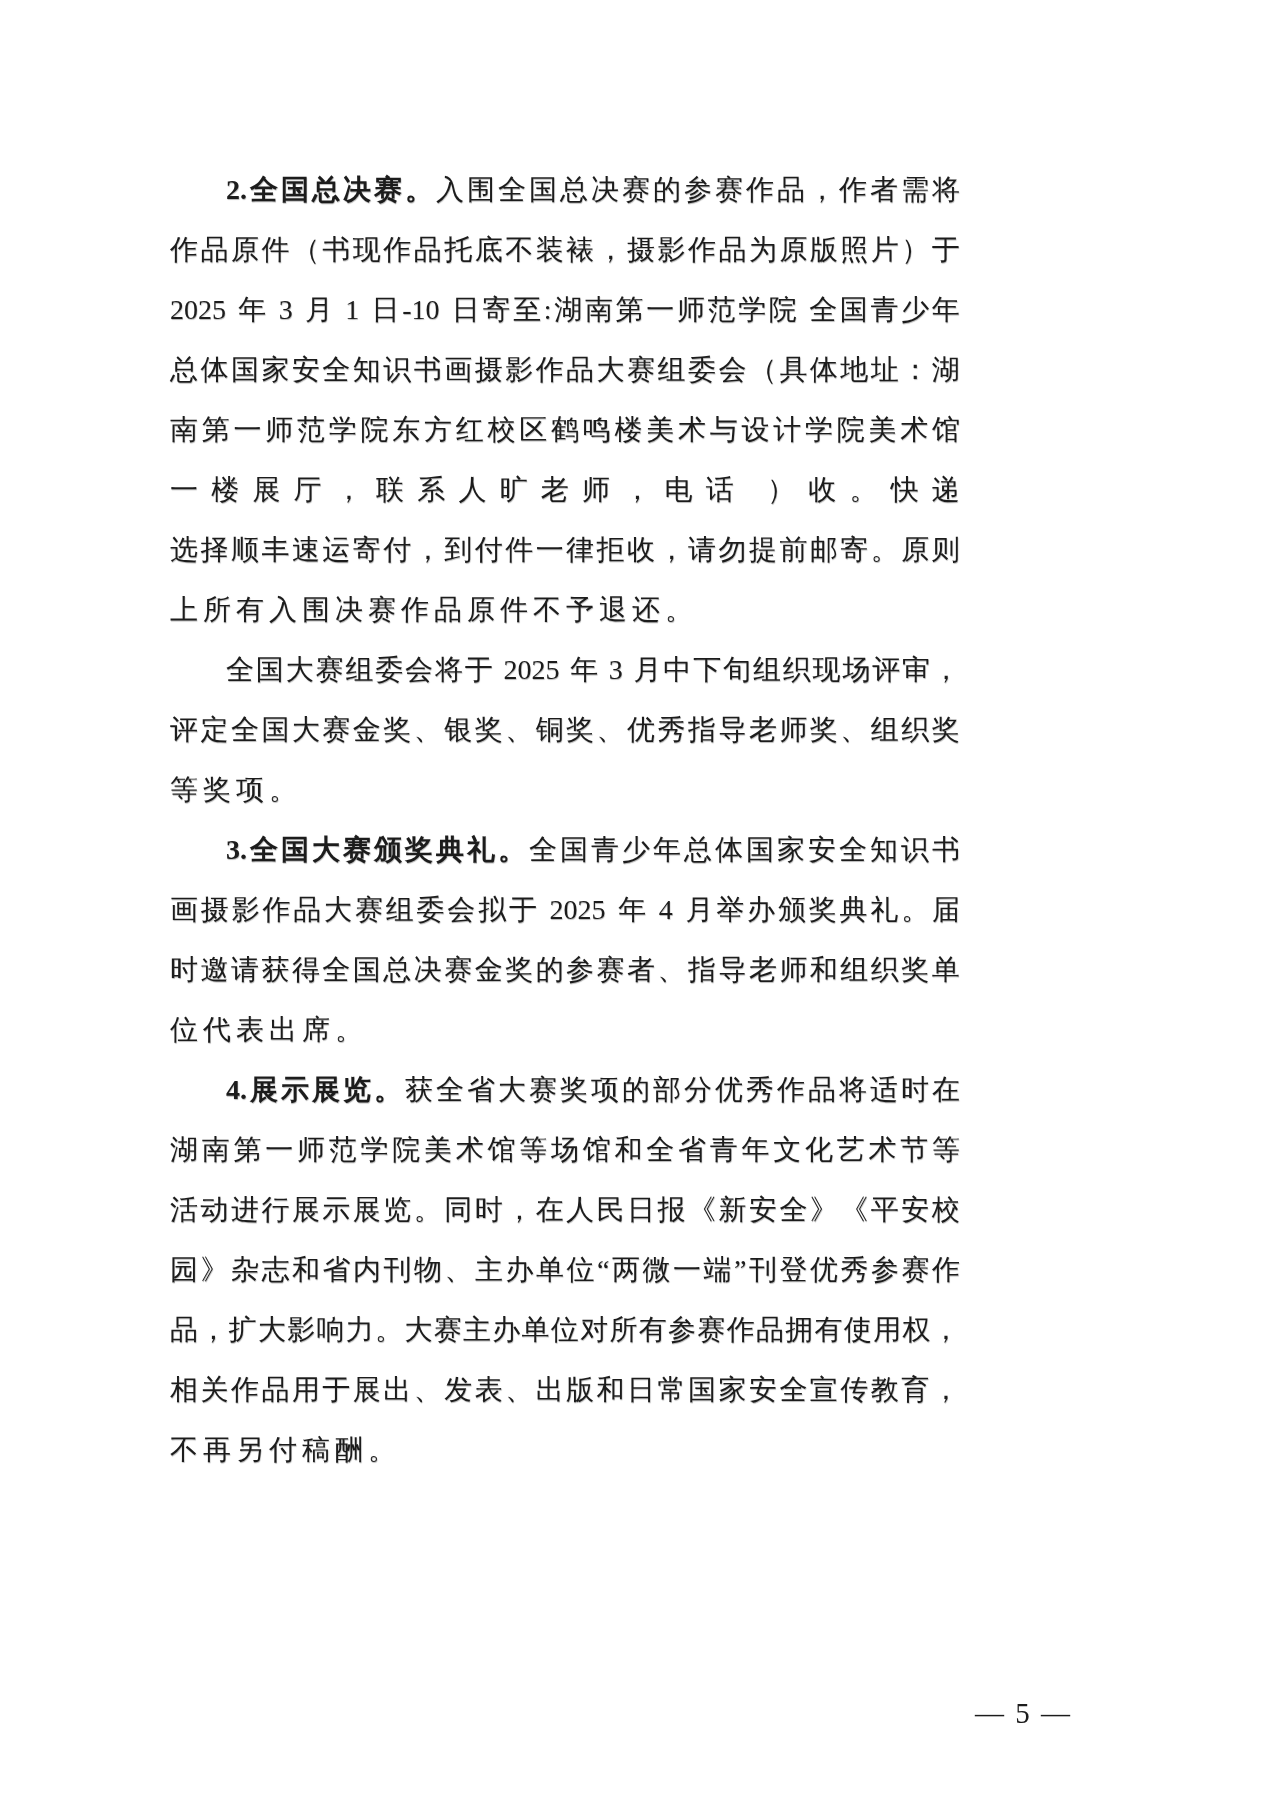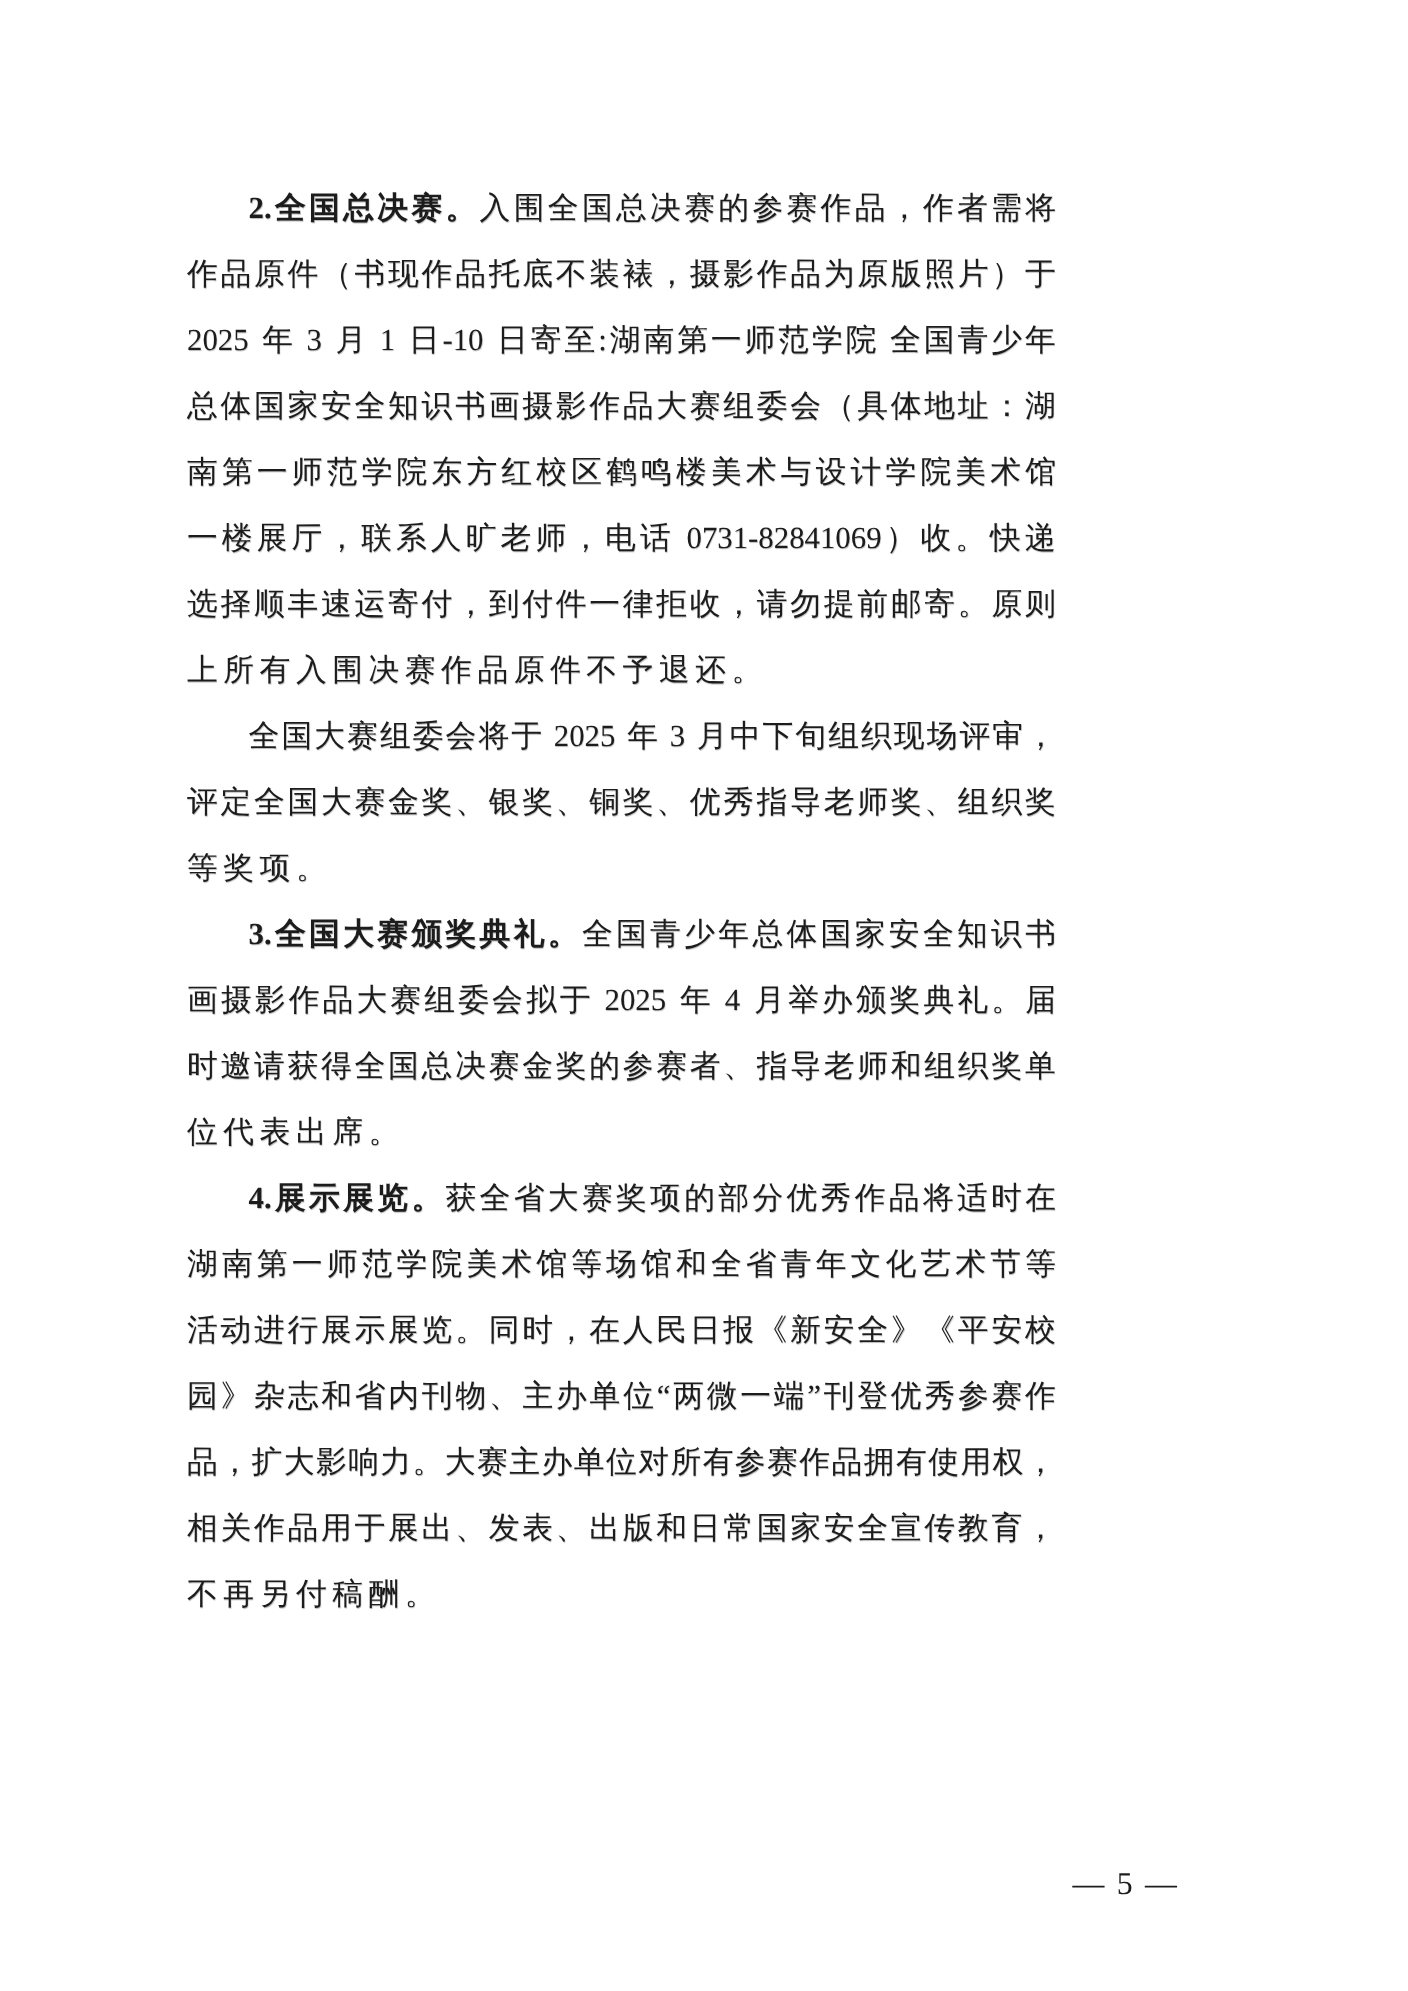--- a/index.html
+++ b/index.html
@@ -199,21 +199,20 @@
         <span class="tok">联</span>
         <span class="tok">系</span>
         <span class="tok">人</span>
         <span class="tok">旷</span>
         <span class="tok">老</span>
         <span class="tok">师</span>
         <span class="tok">，</span>
         <span class="tok">电</span>
         <span class="tok">话</span>
         <span class="tok">&nbsp;</span>
-        <span class="tok">0731-82841069</span>
         <span class="tok">）</span>
         <span class="tok">收</span>
         <span class="tok">。</span>
         <span class="tok">快</span>
         <span class="tok">递</span>
       </div>
       <div class="line">
         <span class="tok">选</span>
         <span class="tok">择</span>
         <span class="tok">顺</span>

